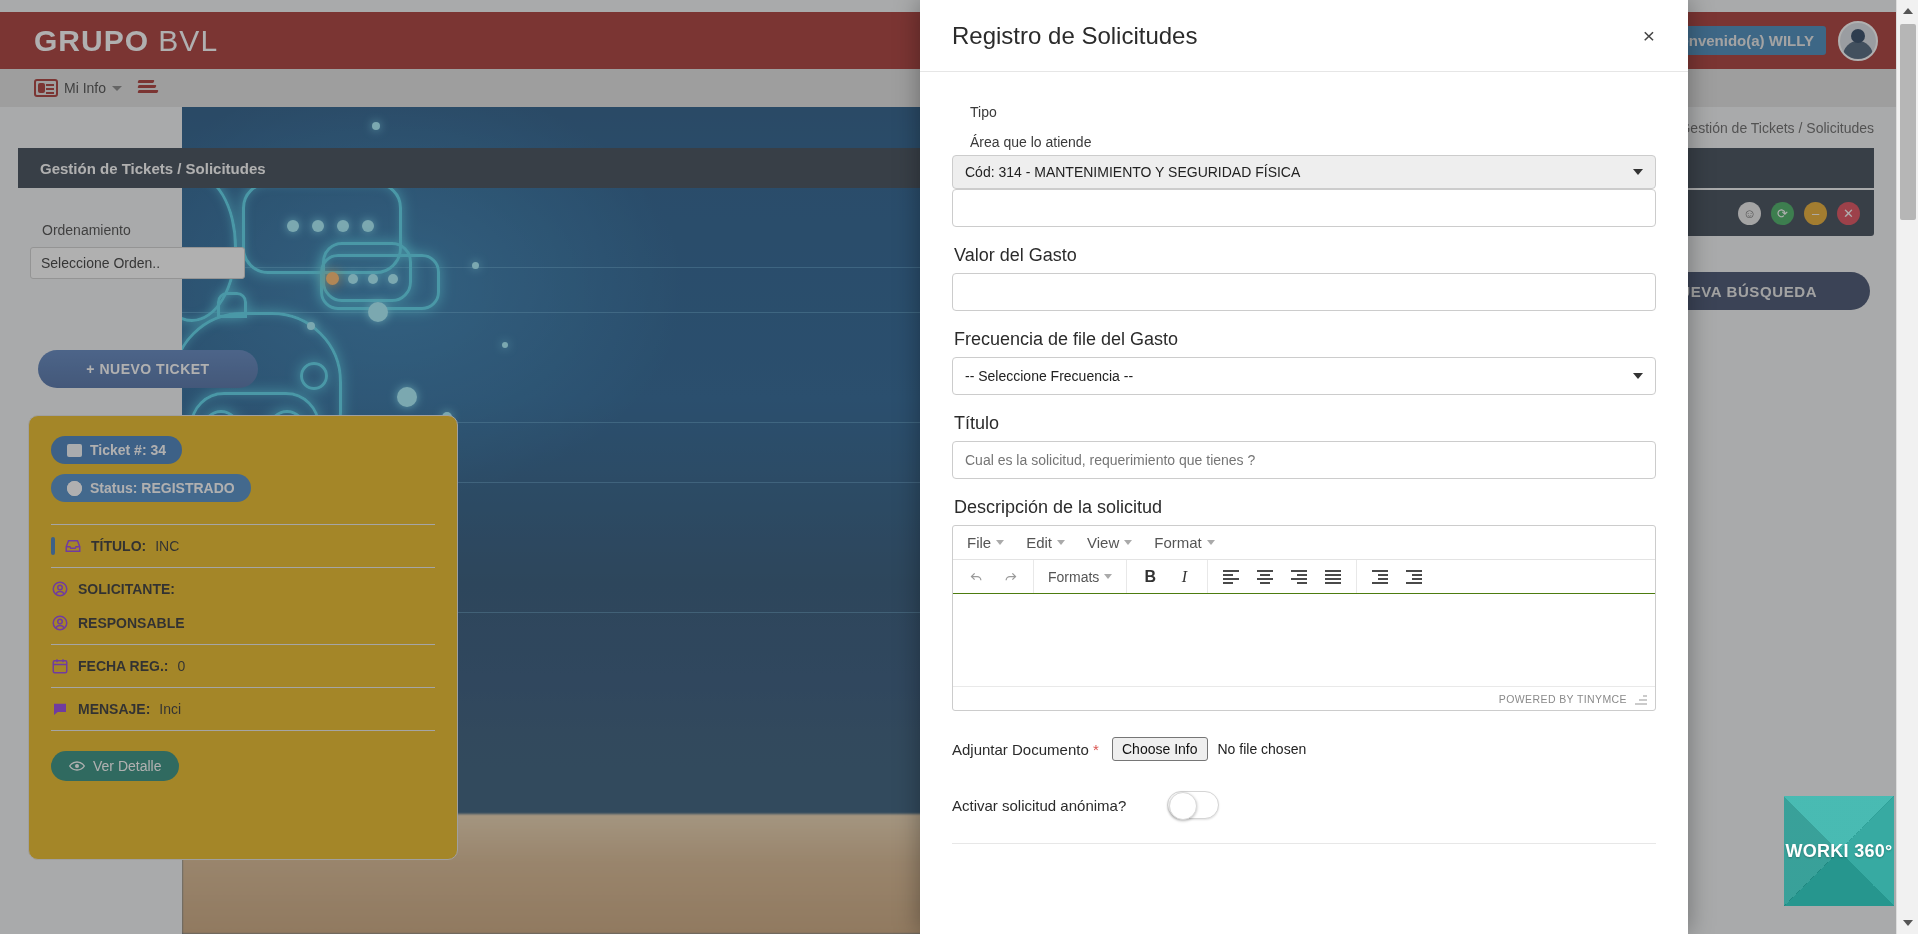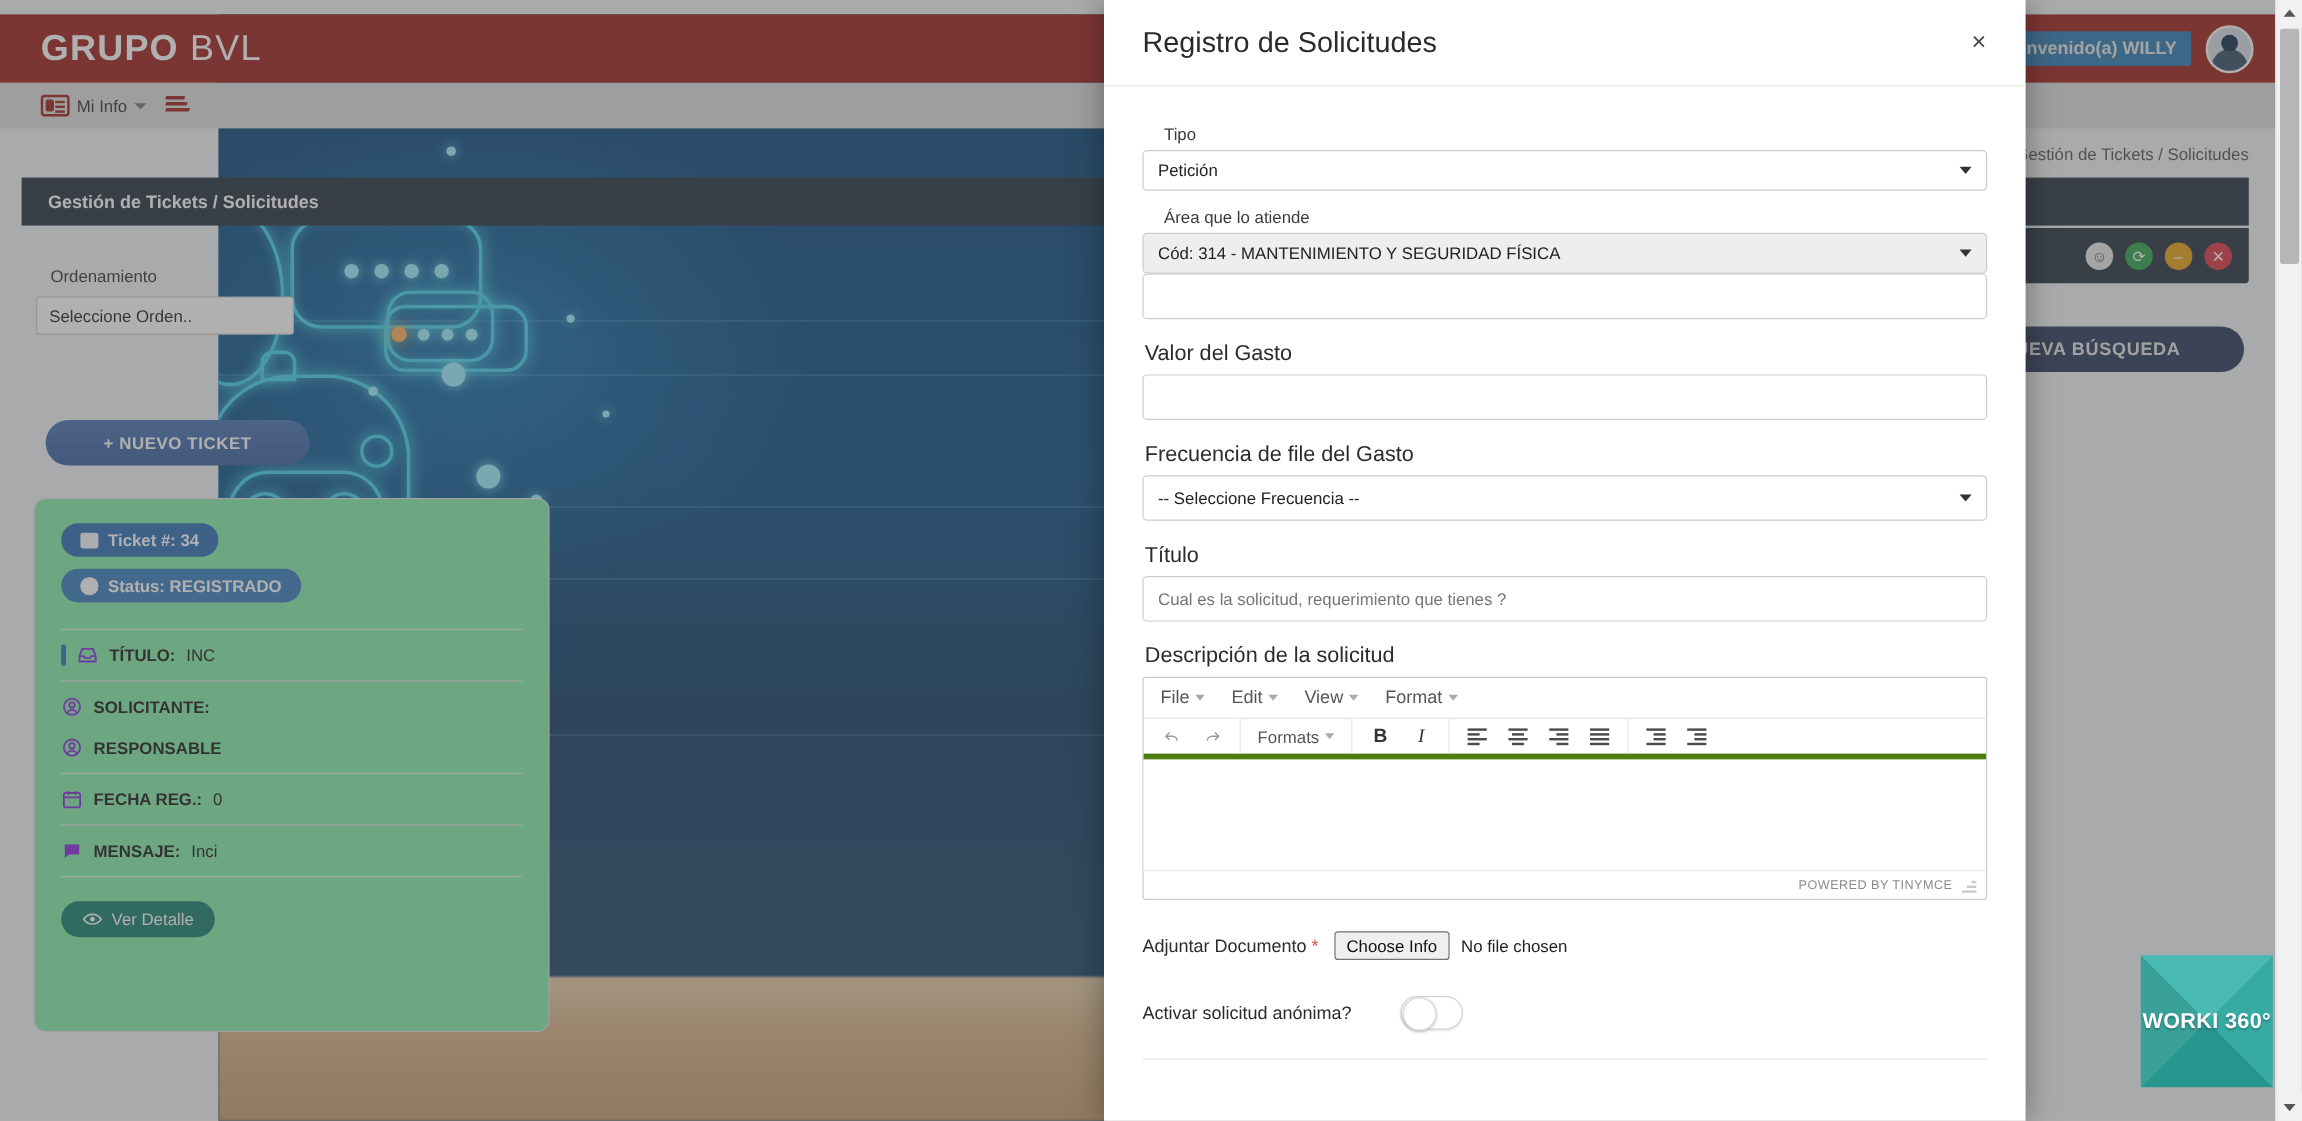--- a/index.html
+++ b/index.html
@@ -116,21 +116,21 @@
   }
   .nueva-busqueda-btn {
     position: absolute; top: 272px; right: 48px; width: 255px; height: 38px;
     background: #2b3a5c; color: #e6e6e6; border-radius: 19px;
     display: flex; align-items: center; justify-content: center;
     font-size: 15px; font-weight: 700; letter-spacing: .6px;
   }
 
   .ticket-card {
     position: absolute; top: 415px; left: 28px; width: 430px; height: 445px;
-    background: #86efac; border: 1px solid #e2e2e2; border-radius: 10px;
+    background: #eab308; border: 1px solid #e2e2e2; border-radius: 10px;
     padding: 20px 22px;
   }
   .chip {
     display: inline-flex; align-items: center; gap: 8px;
     background: #2f6fb5; color: #fff; border-radius: 16px;
     padding: 6px 16px; font-size: 14px; font-weight: 700; margin-bottom: 10px;
   }
   .chip.status { background: #3a7ec0; }
   .chip-ico {
     width: 15px; height: 13px; background:#fff; border-radius:2px; display:inline-block;
@@ -258,21 +258,21 @@
     display: flex; align-items: center; gap: 22px;
     height: 34px; padding: 0 14px; border-bottom: 1px solid #e3e3e3;
   }
   .ed-menu { font-size: 15px; color: #555; display:flex; align-items:center; gap:5px; }
   .ed-menu .c {
     width: 0; height: 0; border-left: 4px solid transparent;
     border-right: 4px solid transparent; border-top: 5px solid #aaa;
   }
   .ed-toolbar {
     display: flex; align-items: center; height: 34px;
-    border-bottom: 5px solid #4d7c0f;
+    border-bottom: 1px solid #4d7c0f;
   }
   .tb-group { display: flex; align-items: center; height: 100%; padding: 0 8px;
               border-right: 1px solid #e8e8e8; gap: 4px; }
   .tb-btn { width: 30px; height: 26px; display: flex; align-items: center; justify-content: center;
             color: #4a4a4a; font-size: 15px; }
   .tb-btn.txt { width: auto; padding: 0 6px; font-size: 14px; color: #555; gap: 5px; }
   .align-ico { width: 16px; height: 13px; position: relative; }
   .align-ico span { position: absolute; left: 0; height: 2px; background: #4a4a4a; }
   .ed-area { height: 92px; background: #fff; }
   .ed-status {
@@ -478,24 +478,20 @@
 
 <div id="modal">
   <div class="modal-head">
     <div class="modal-title">Registro de Solicitudes</div>
     <button class="modal-close">×</button>
   </div>
 
   <div class="modal-body">
 
     <div class="lbl-sm">Tipo</div>
-    <div class="ctl">
-      <span>Petición</span>
-      <span class="caret"></span>
-    </div>
 
     <div class="lbl-sm">Área que lo atiende</div>
     <div class="ctl sel-grey">
       <span>Cód: 314 - MANTENIMIENTO Y SEGURIDAD FÍSICA</span>
       <span class="caret"></span>
     </div>
 
     <input class="ctl big" type="text" value="" style="">
 
     <div class="lbl-lg">Valor del Gasto</div>

